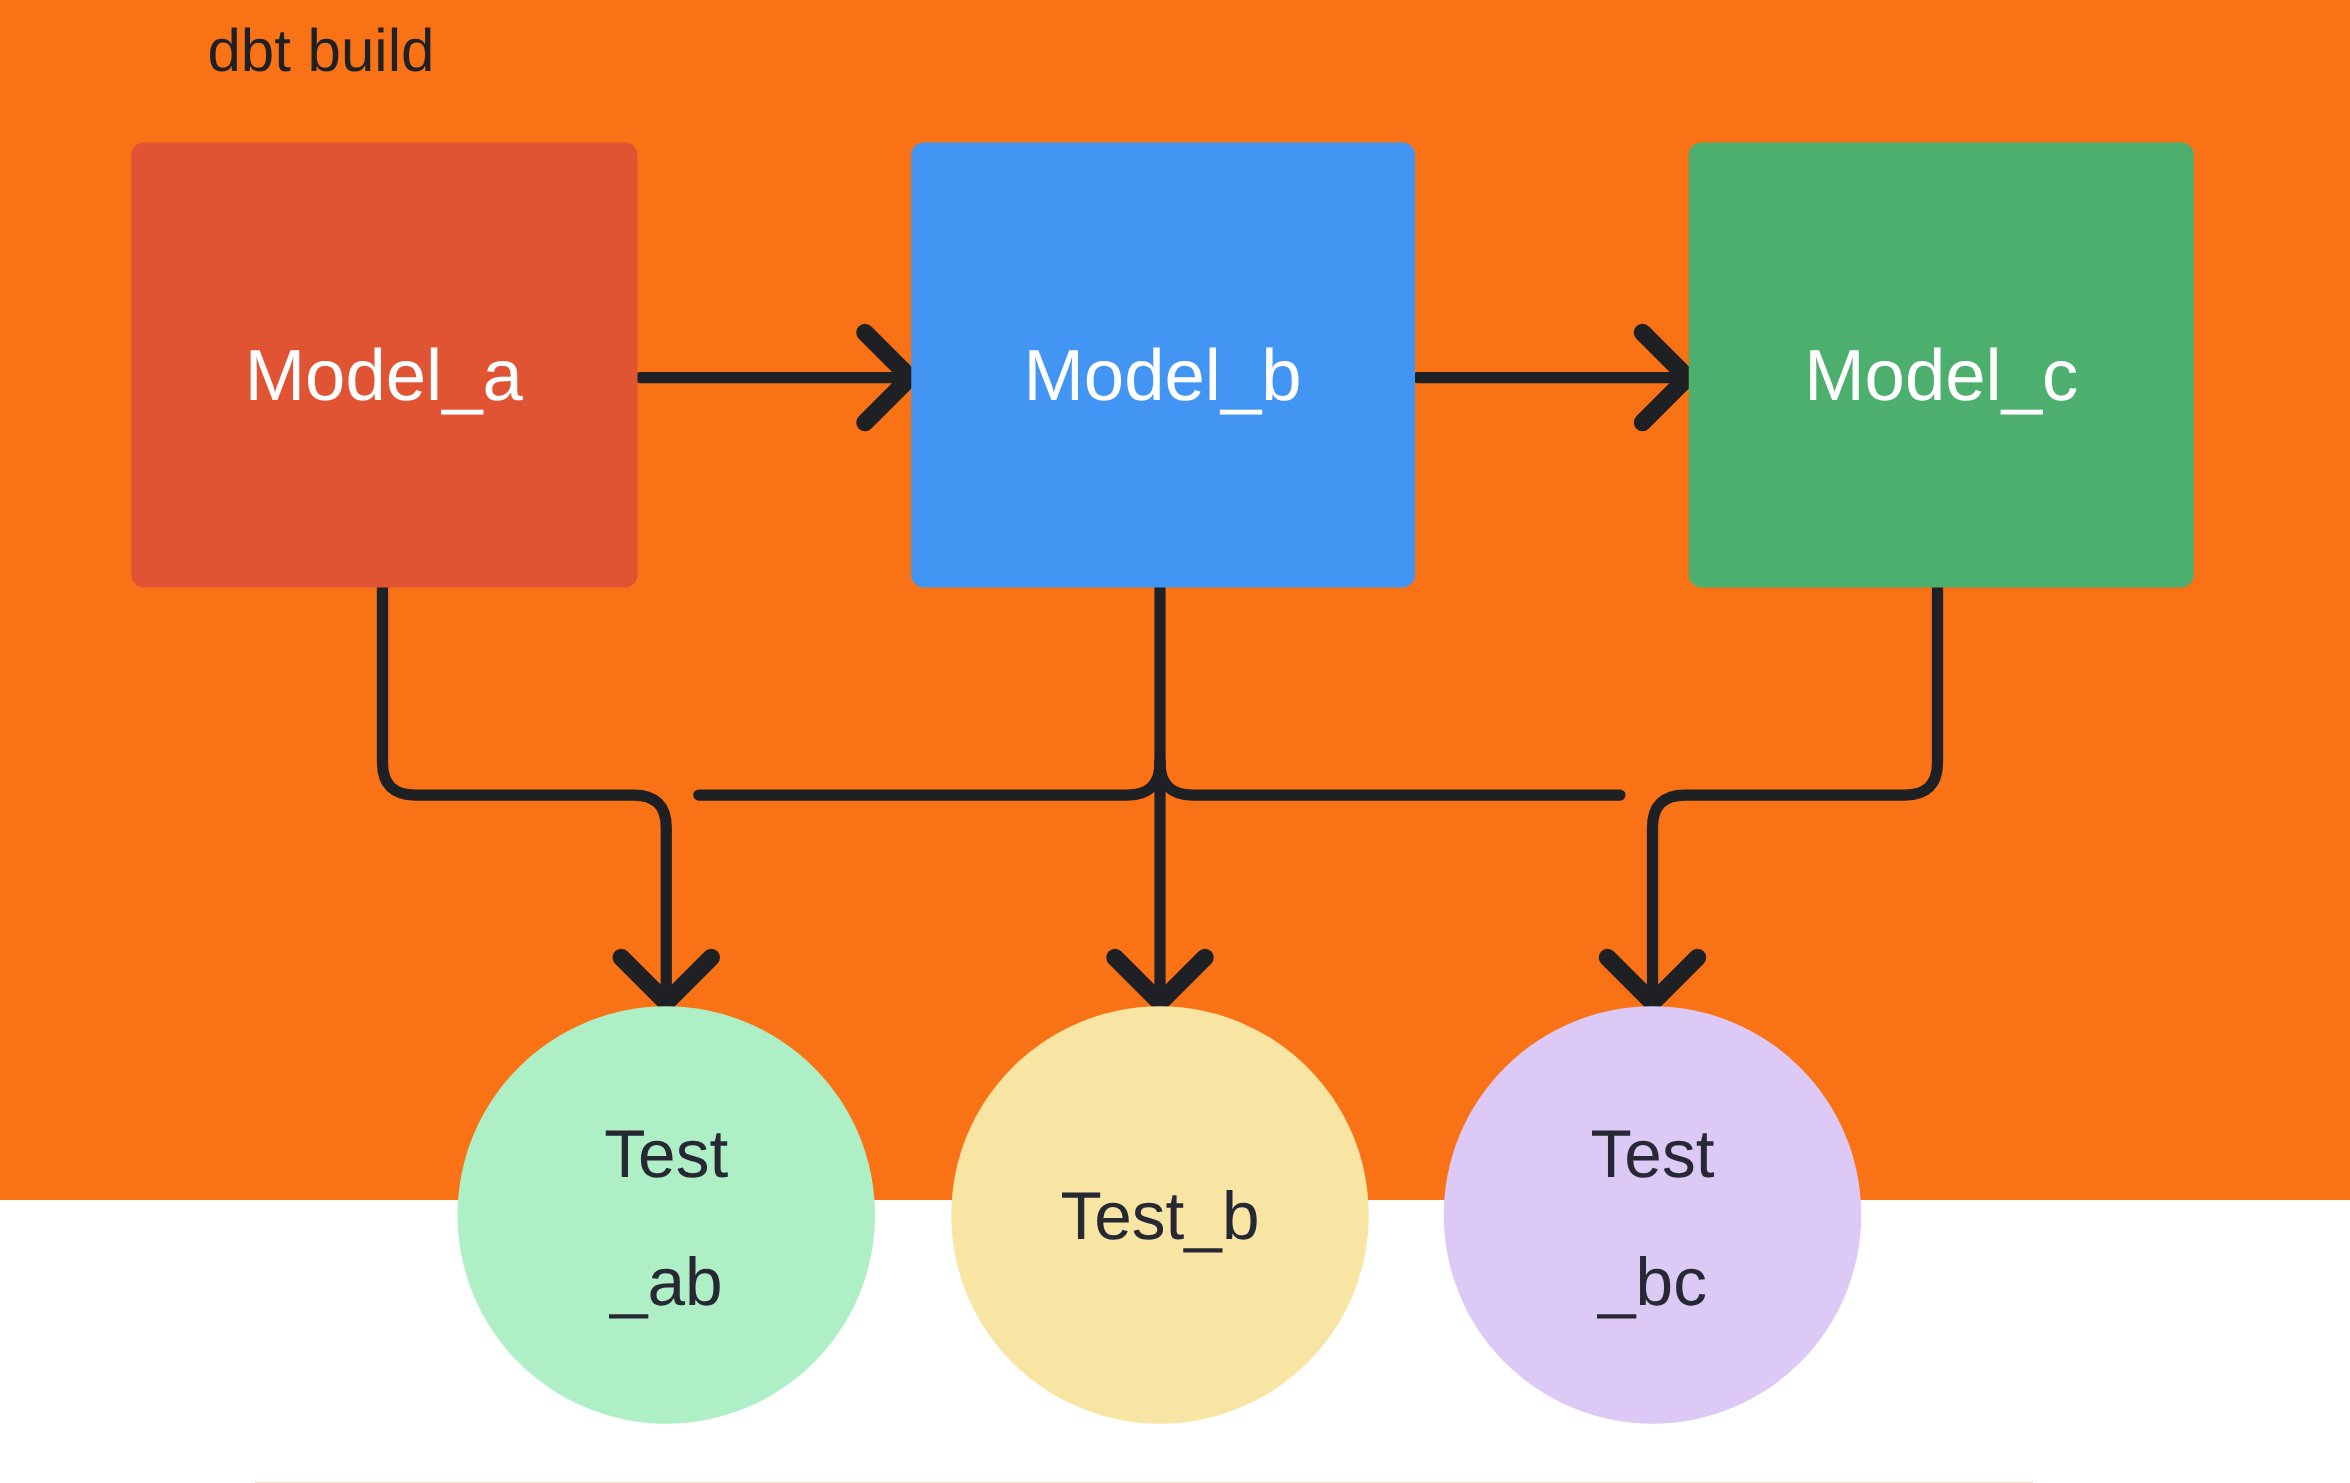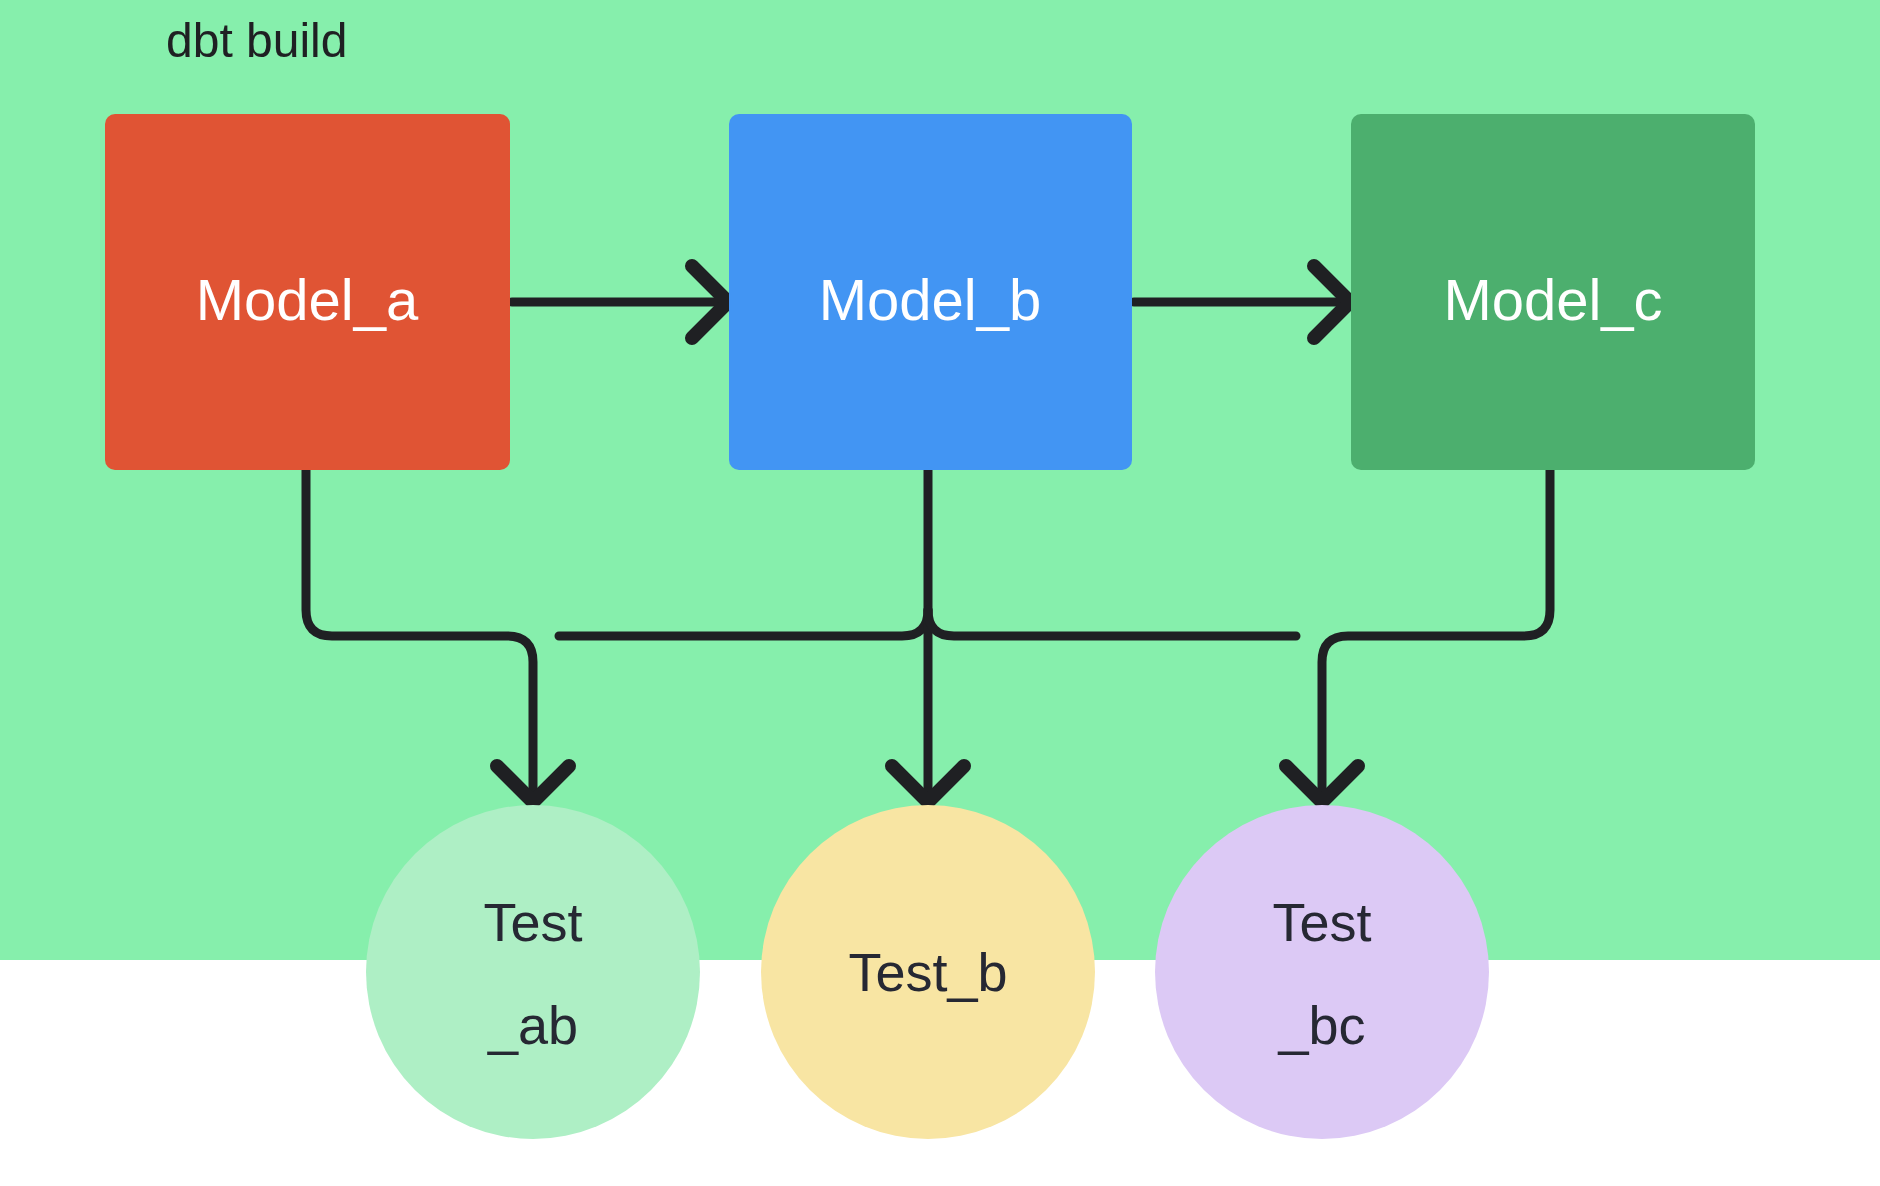--- a/index.html
+++ b/index.html
@@ -10,21 +10,21 @@
   body {
     width: 1880px;
     height: 1186px;
     font-family: "Liberation Sans", sans-serif;
     overflow: hidden;
   }
   #diagram-root {
     position: relative;
     width: 1880px;
     height: 960px;
-    background: #86efac;
+    background: #f97316;
   }
   #diagram-svg {
     position: absolute;
     inset: 0;
     width: 1880px;
     height: 1186px;
     display: block;
   }
   .node-label {
     font-family: "Liberation Sans", sans-serif;

